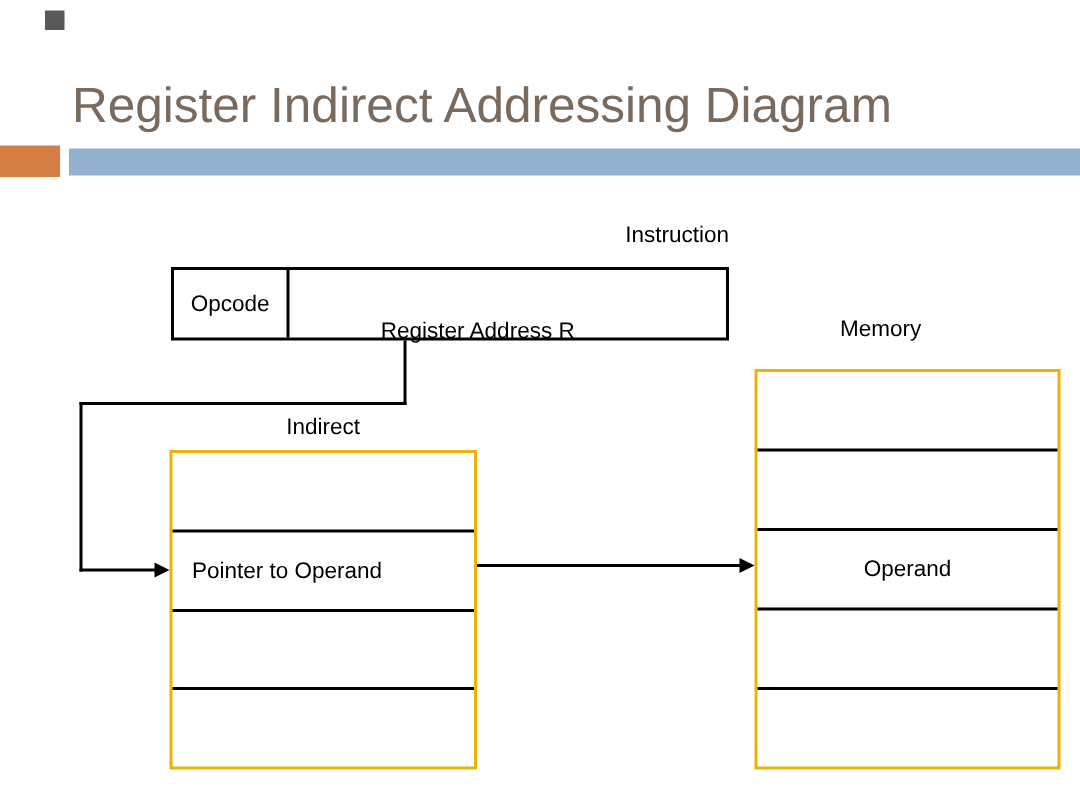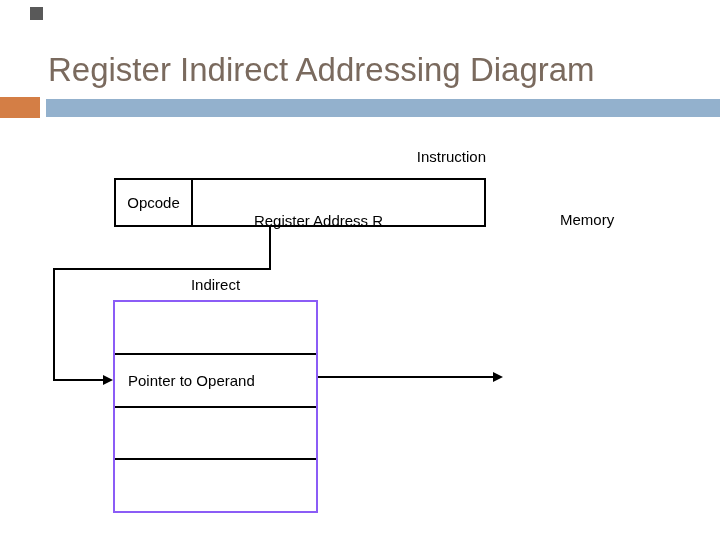--- a/index.html
+++ b/index.html
@@ -52,21 +52,21 @@
     display: flex;
     align-items: center;
     justify-content: center;
     box-sizing: border-box;
   }
   .cell-opcode { width: 77px; border-right: 2px solid #000; text-align: right; }
   .cell-regaddr { flex: 1; padding-right: 40px; margin-top: 36px; }
 
   
   .vtable {
-    border: 2px solid #8b5cf6;
+    border: 2px solid #eab308;
     box-sizing: border-box;
     display: flex;
     flex-direction: column;
     background: #fff;
   }
   .registers-table { left: 113px; top: 300px; width: 205px; height: 213px; }
   .memory-table    { left: 503px; top: 246px; width: 204px; height: 267px; }
   .vrow {
     flex: 1;
     display: flex;
@@ -108,20 +108,27 @@
 
   <div class="abs dlabel lbl-instruction">Instruction</div>
 
   <div class="abs instruction-box">
     <div class="cell cell-opcode">Opcode</div>
     <div class="cell cell-regaddr">Register Address R</div>
   </div>
 
   <div class="abs dlabel lbl-memory">Memory</div>
 
+  <div class="abs vtable memory-table">
+    <div class="vrow center"></div>
+    <div class="vrow center"></div>
+    <div class="vrow center">Operand</div>
+    <div class="vrow center"></div>
+    <div class="vrow center"></div>
+  </div>
 
   <div class="abs dlabel lbl-registers">Indirect</div>
 
   <div class="abs vtable registers-table">
     <div class="vrow"></div>
     <div class="vrow leftpad">Pointer to Operand</div>
     <div class="vrow"></div>
     <div class="vrow"></div>
   </div>
 

